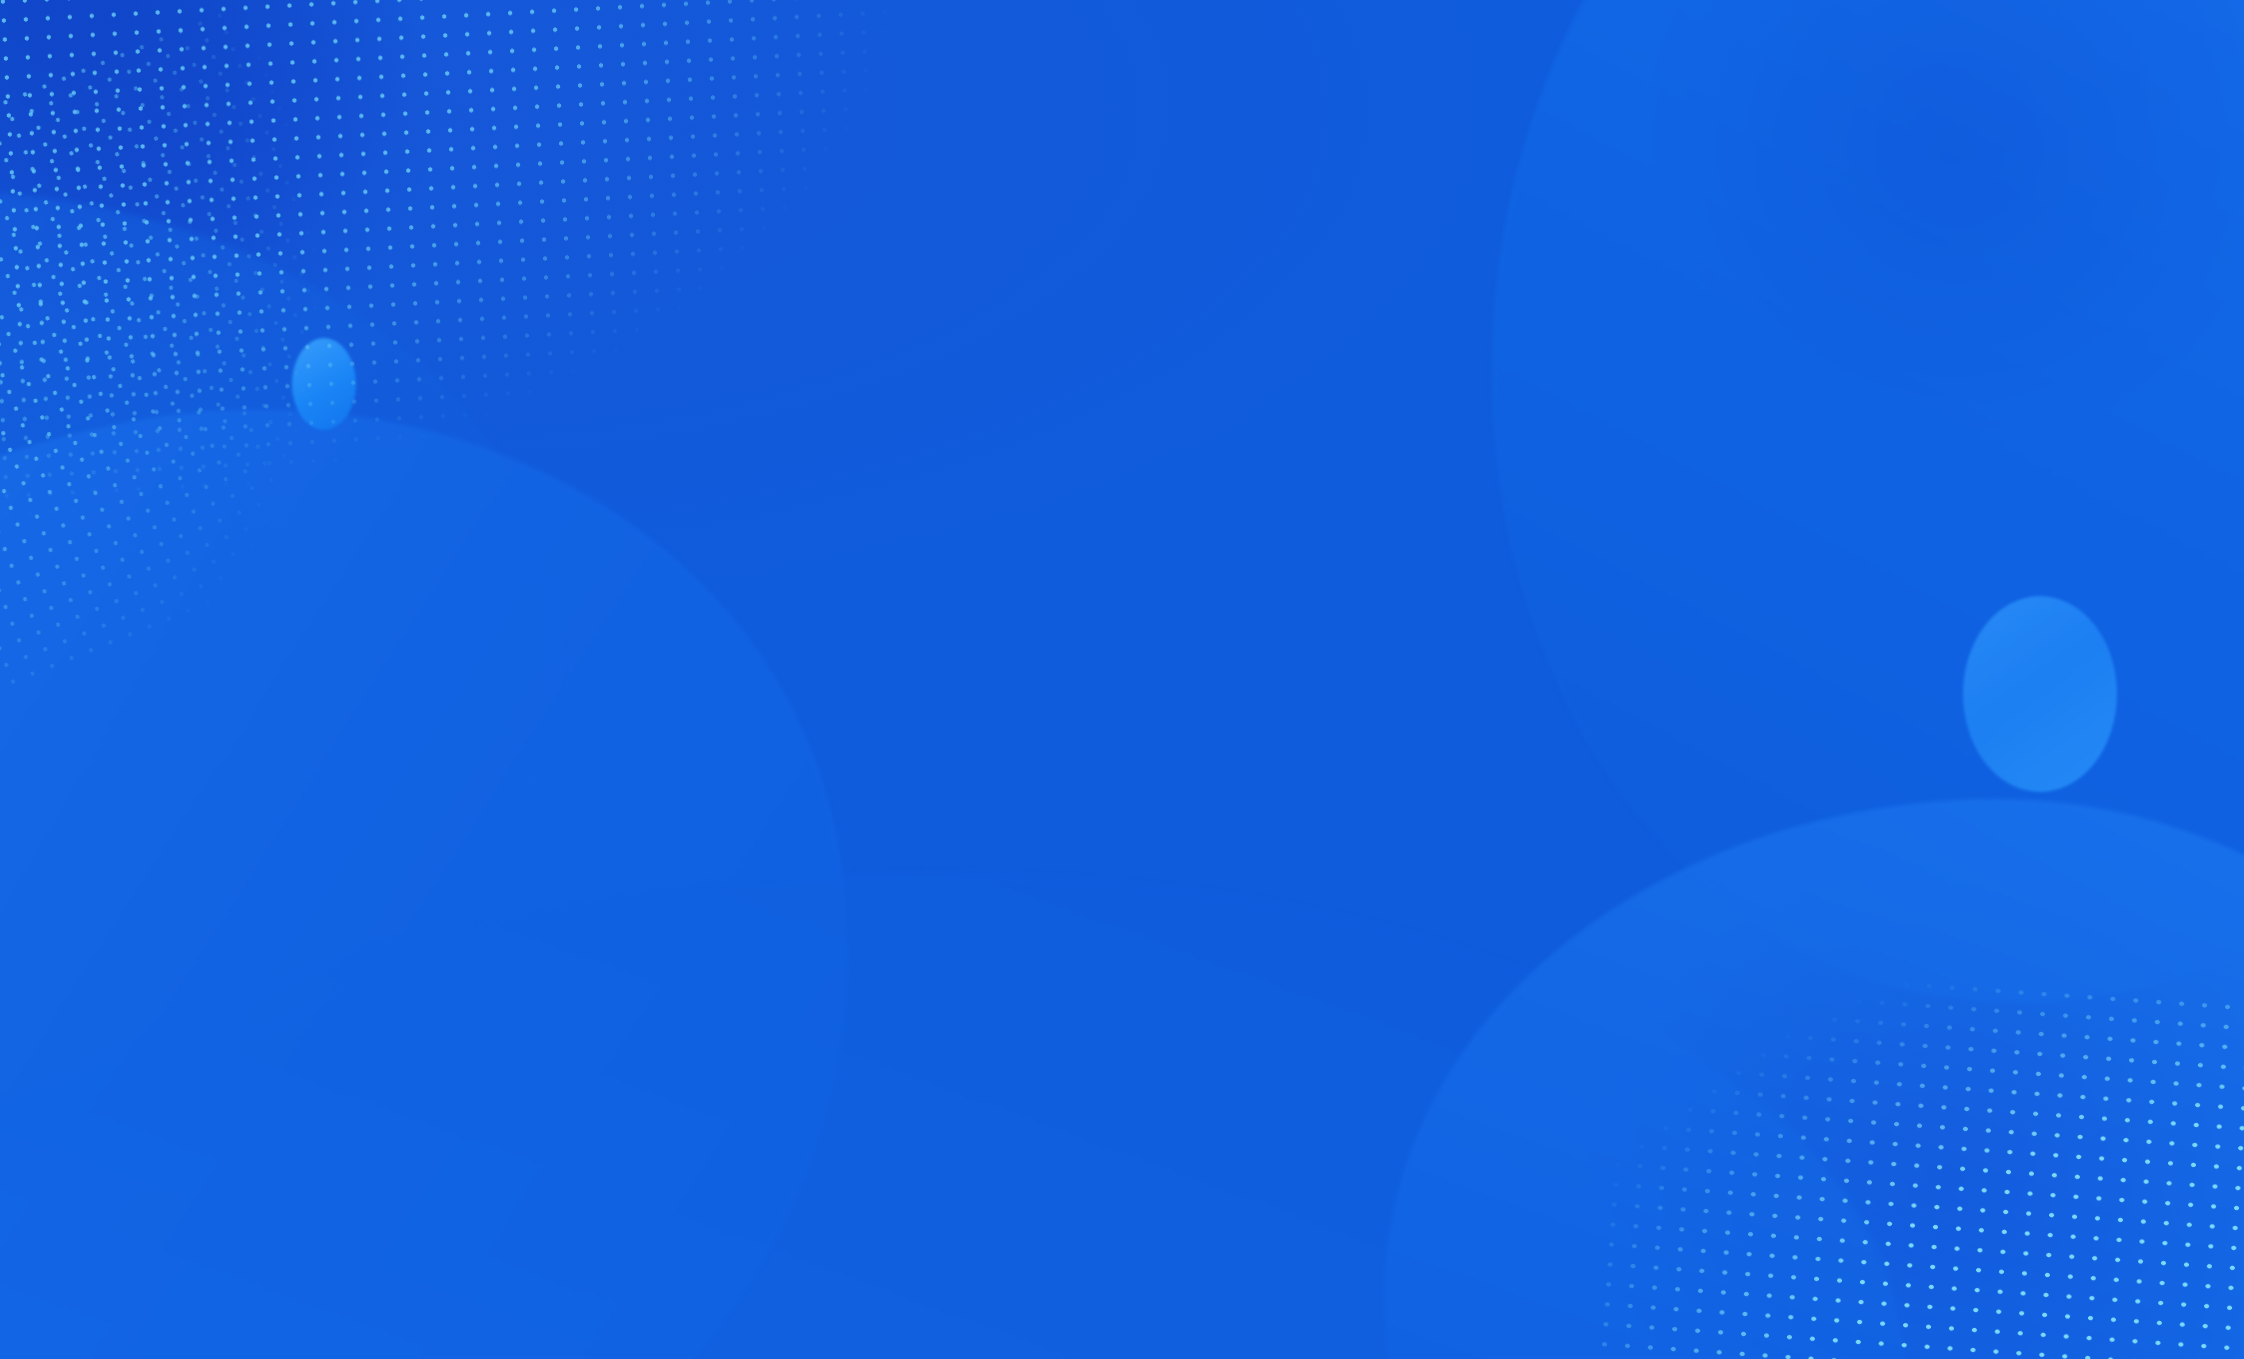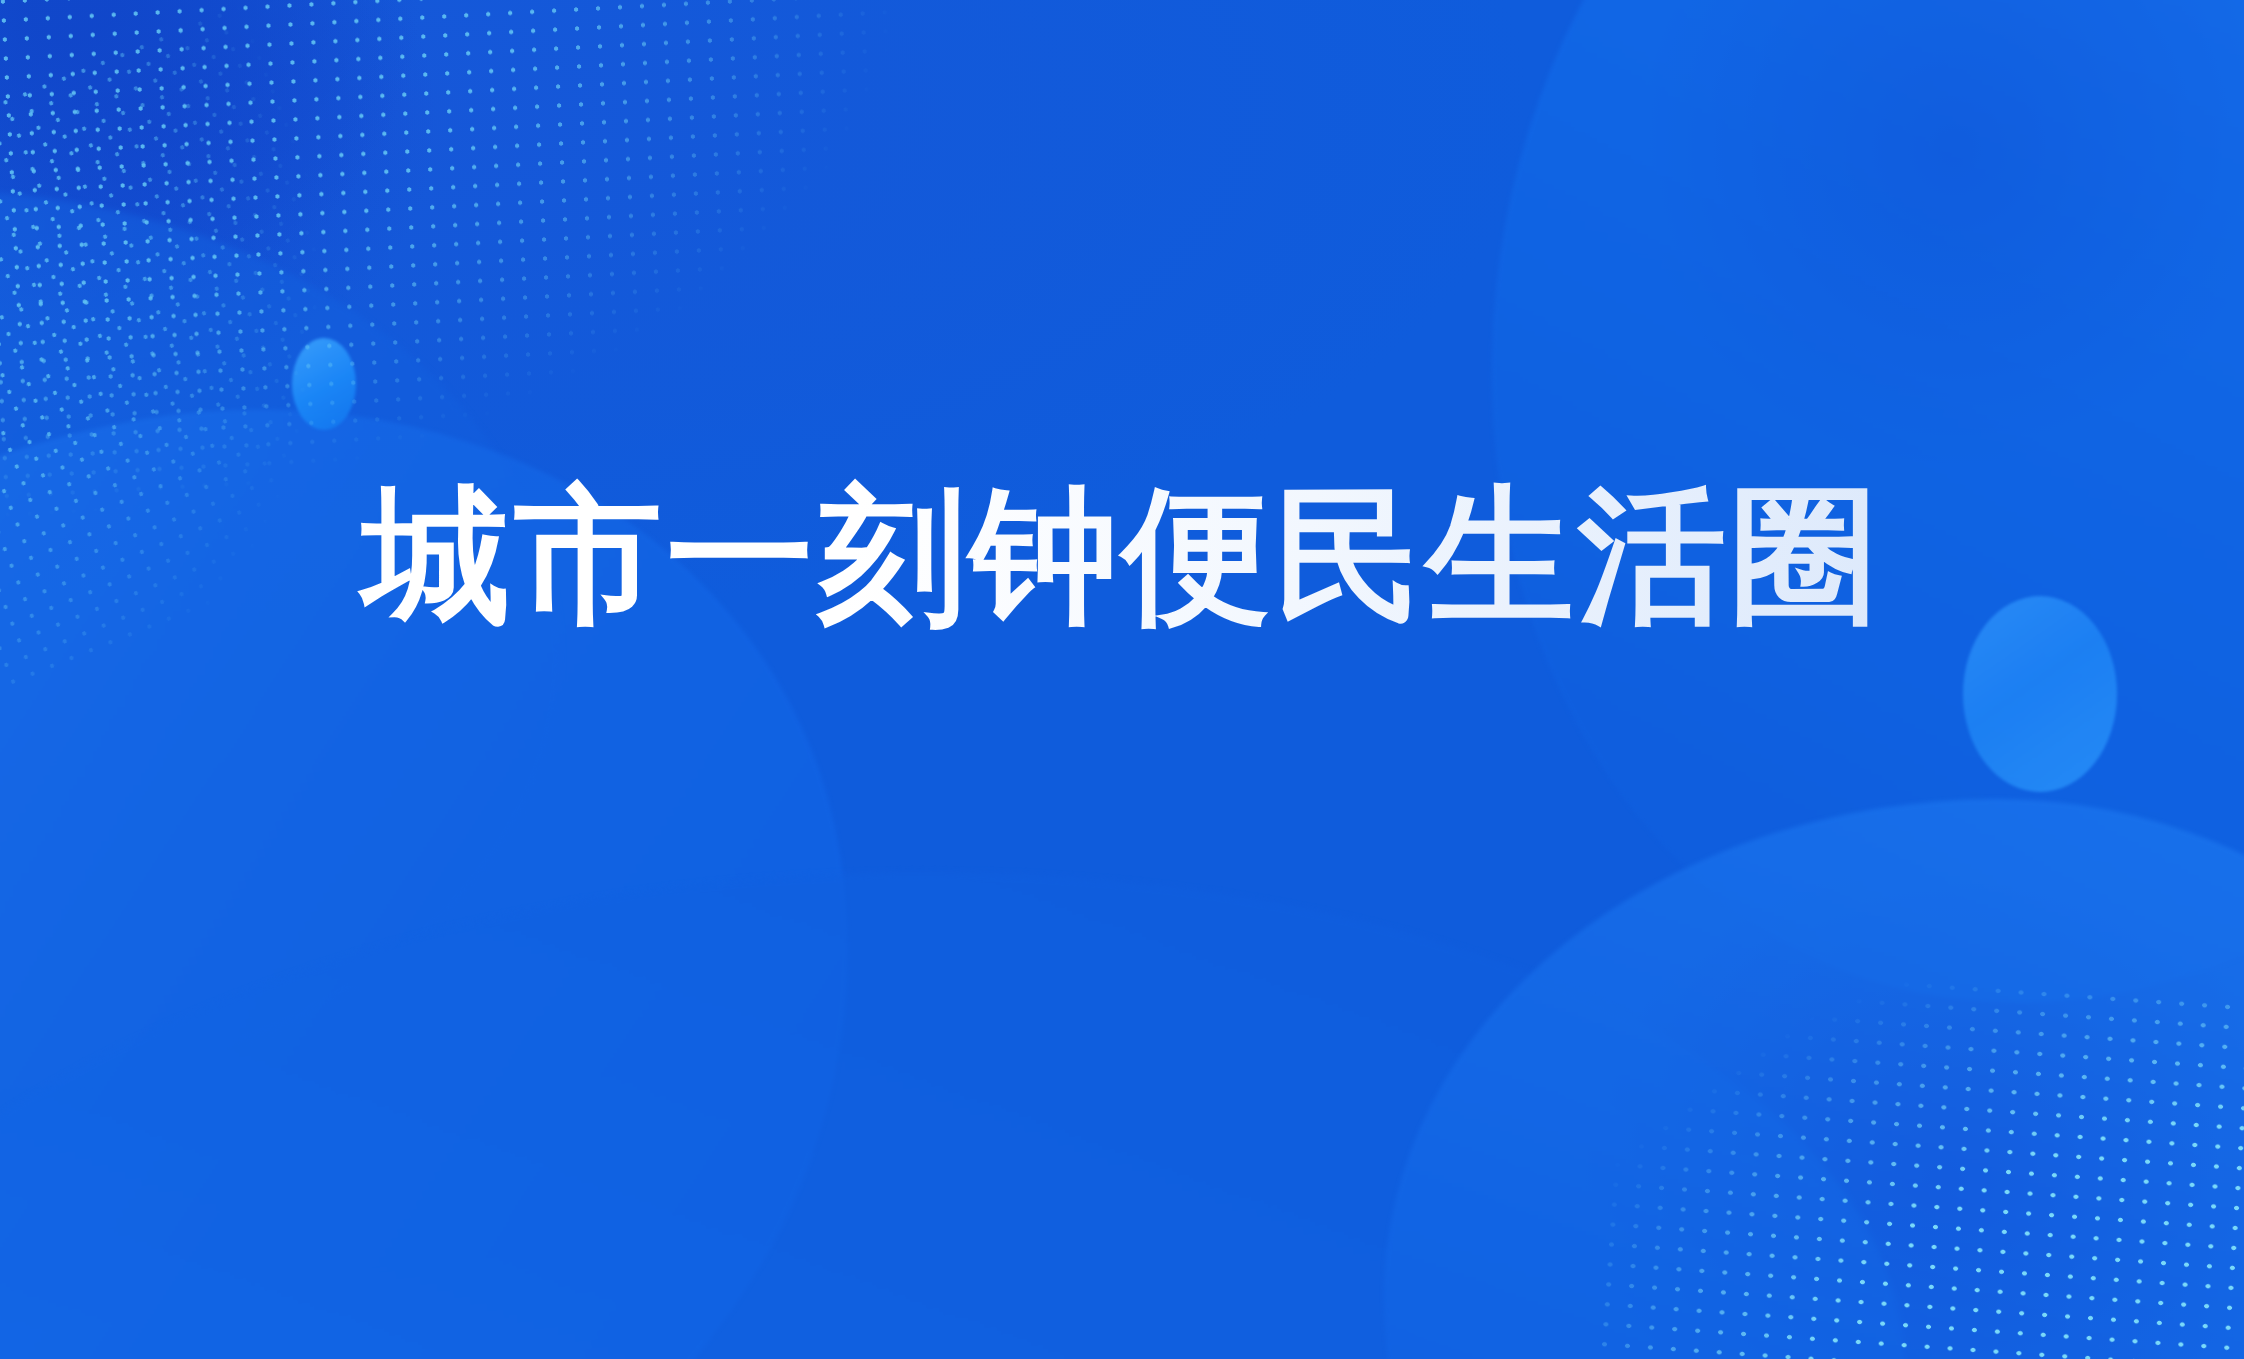--- a/index.html
+++ b/index.html
@@ -235,16 +235,15 @@
   <div class="blob blob-right-bottom"></div>
 
   <div class="ellipse ellipse-small"></div>
   <div class="ellipse ellipse-right"></div>
 
   <div class="dots dots-tl"></div>
   <div class="dots dots-tl-2"></div>
   <div class="dots dots-br"></div>
 
   <div class="title-block">
-    <span class="title-line title-line-1">城市一刻钟便民生活圈</span>
   </div>
 
 </div>
 
 </body></html>

